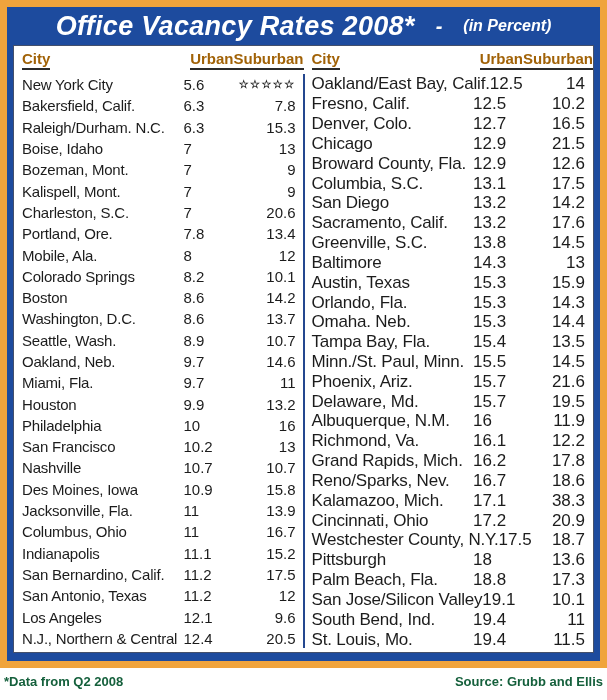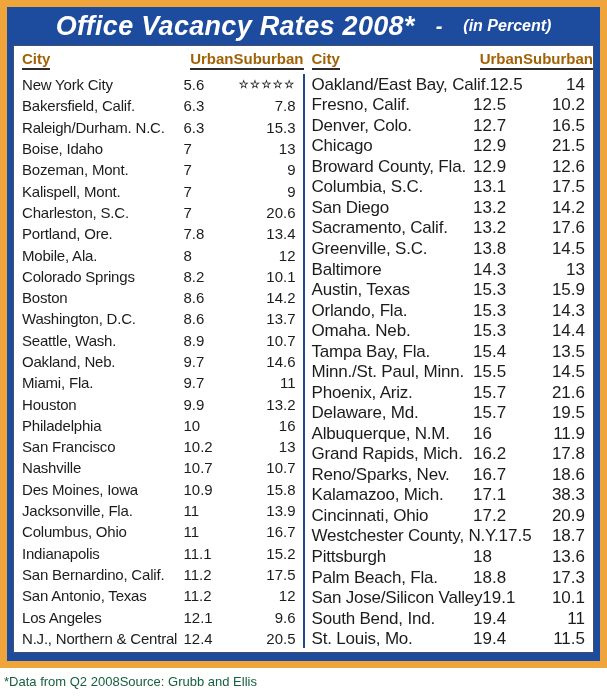--- a/index.html
+++ b/index.html
@@ -97,22 +97,23 @@
     letter-spacing: -0.2px;
     overflow: visible;
   }
   .c-urban { width: 50px; text-align: left; white-space: nowrap; }
   .c-suburban { width: 62px; text-align: right; white-space: nowrap; }
   .stars { font-size: 11px; letter-spacing: 1.5px; font-weight: bold; }
   .footer {
     position: absolute;
     left: 4px; right: 4px; top: 674px;
     display: flex;
+    justify-content: space-between;
     align-items: center;
-    font-weight: normal;
+    font-weight: bold;
     font-size: 13px;
     color: #15603c;
   }
 </style>
 </head>
 <body>
 
 <div class="poster">
   <div class="titlebar">
     <span class="title-main">Office Vacancy Rates 2008*</span>
@@ -360,20 +361,25 @@
               <div class="cell c-city">Delaware, Md.</div>
               <div class="cell c-urban">15.7</div>
               <div class="cell c-suburban">19.5</div>
             </div>
             <div class="row">
               <div class="cell c-city">Albuquerque, N.M.</div>
               <div class="cell c-urban">16</div>
               <div class="cell c-suburban">11.9</div>
             </div>
             <div class="row">
+              <div class="cell c-city">Richmond, Va.</div>
+              <div class="cell c-urban">16.1</div>
+              <div class="cell c-suburban">12.2</div>
+            </div>
+            <div class="row">
               <div class="cell c-city">Grand Rapids, Mich.</div>
               <div class="cell c-urban">16.2</div>
               <div class="cell c-suburban">17.8</div>
             </div>
             <div class="row">
               <div class="cell c-city">Reno/Sparks, Nev.</div>
               <div class="cell c-urban">16.7</div>
               <div class="cell c-suburban">18.6</div>
             </div>
             <div class="row">

